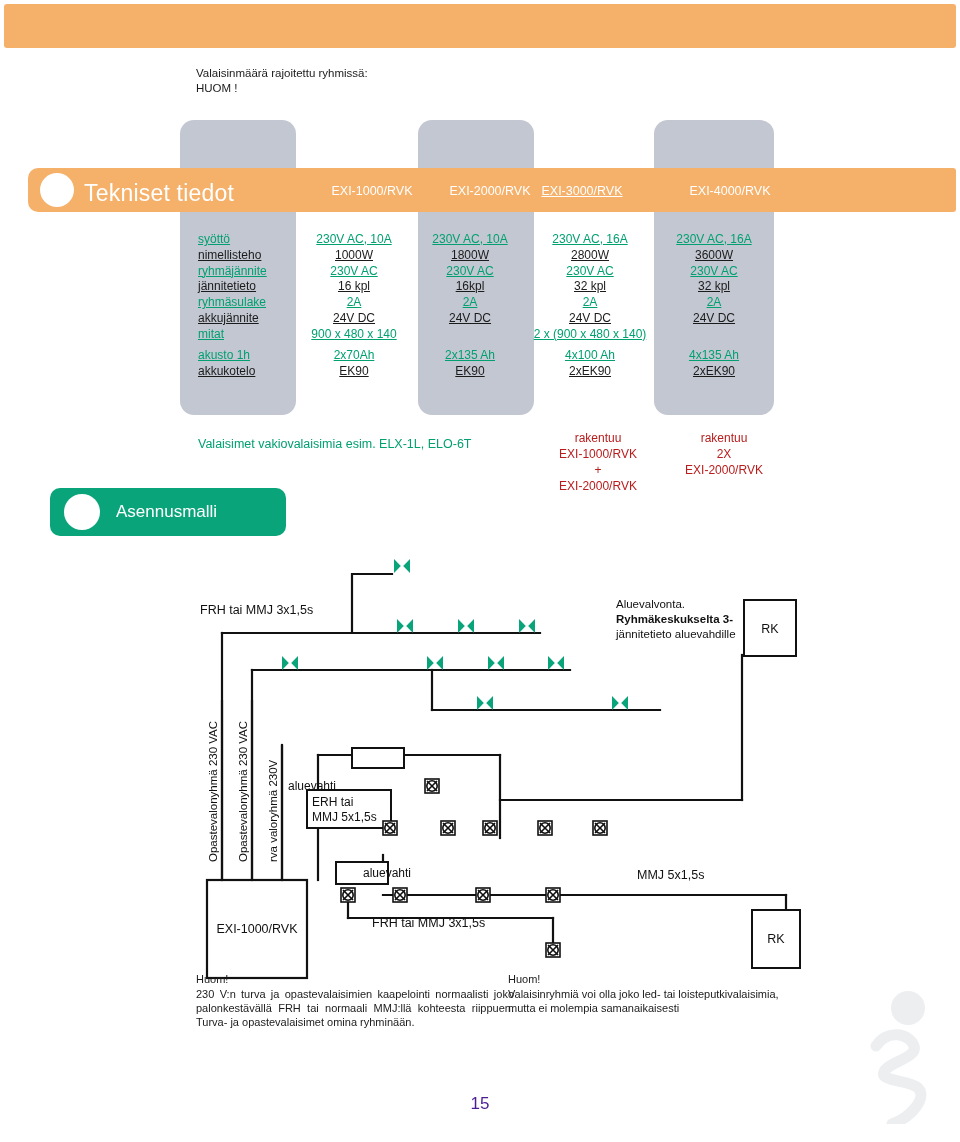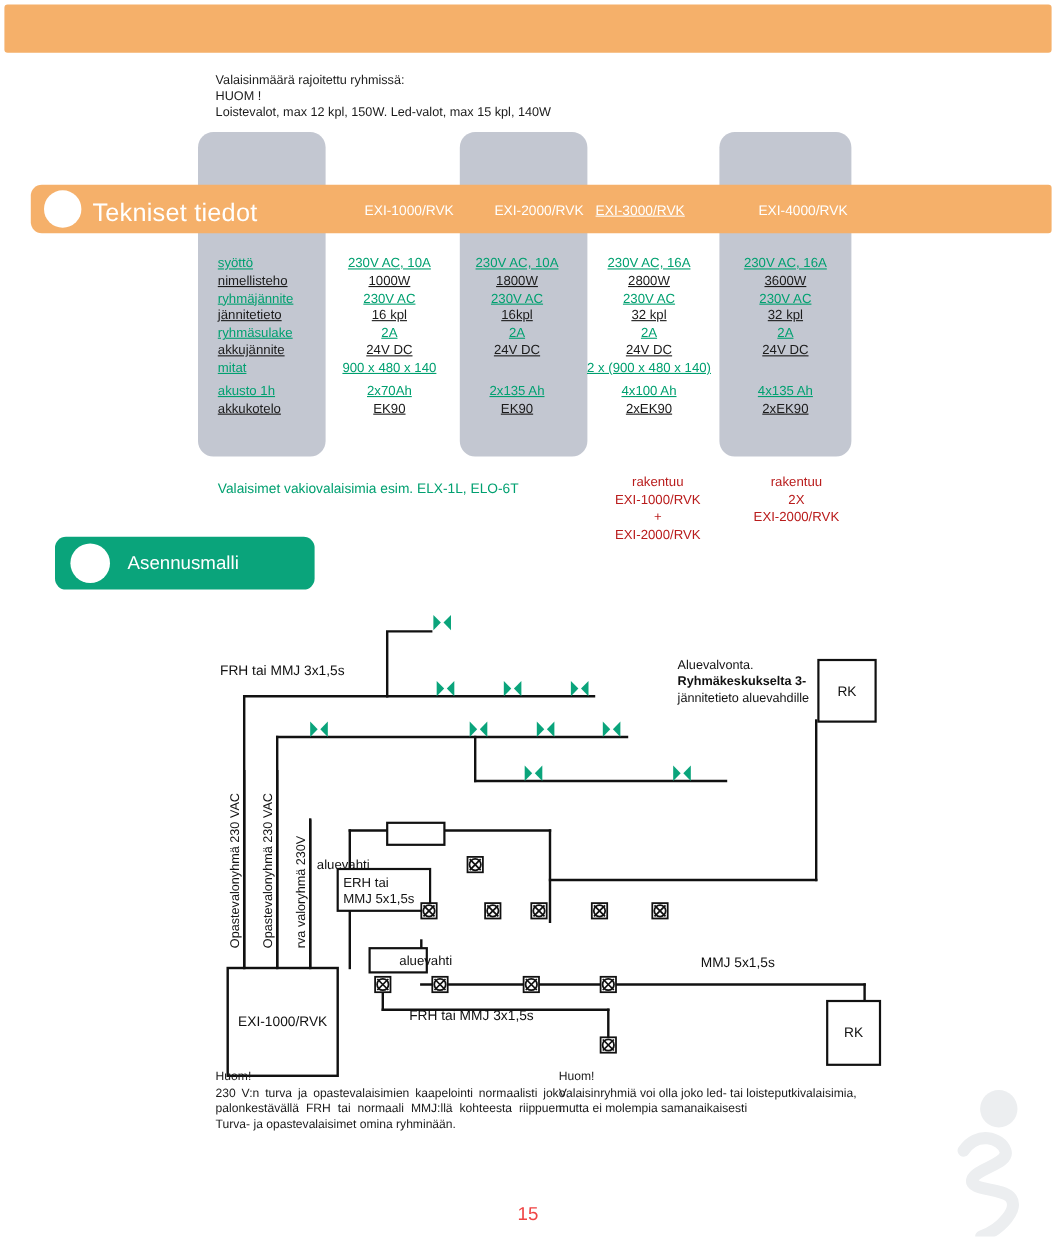--- a/index.html
+++ b/index.html
@@ -162,40 +162,39 @@
   .note.left  { left: 196px; top: 972px; width: 318px; text-align: justify; }
   .note.right { left: 508px; top: 972px; width: 300px; }
 
   
   .page-num {
     position: absolute;
     left: 0; top: 1094px;
     width: 960px;
     text-align: center;
     font-size: 17px;
-    color: #ef4444;
+    color: #4c1d95;
   }
 
   
   .watermark {
     position: absolute;
     right: 12px; bottom: 18px;
     width: 90px; height: 140px;
     opacity: 1;
   }
 </style>
 </head>
 <body>
 
 <div class="top-banner"></div>
 
 <div class="huom-top">
   <div>Valaisinmäärä rajoitettu ryhmissä:</div>
   <div>HUOM !</div>
-  <div>Loistevalot, max 12 kpl, 150W. Led-valot, max 15 kpl, 140W</div>
 </div>
 
 <div class="grey-card c1"></div>
 <div class="grey-card c3"></div>
 <div class="grey-card c5"></div>
 
 <div class="tech-header">
   <div class="bullet"></div>
   <div class="title">Tekniset tiedot</div>
   <div class="colhead h1">EXI-1000/RVK</div>

